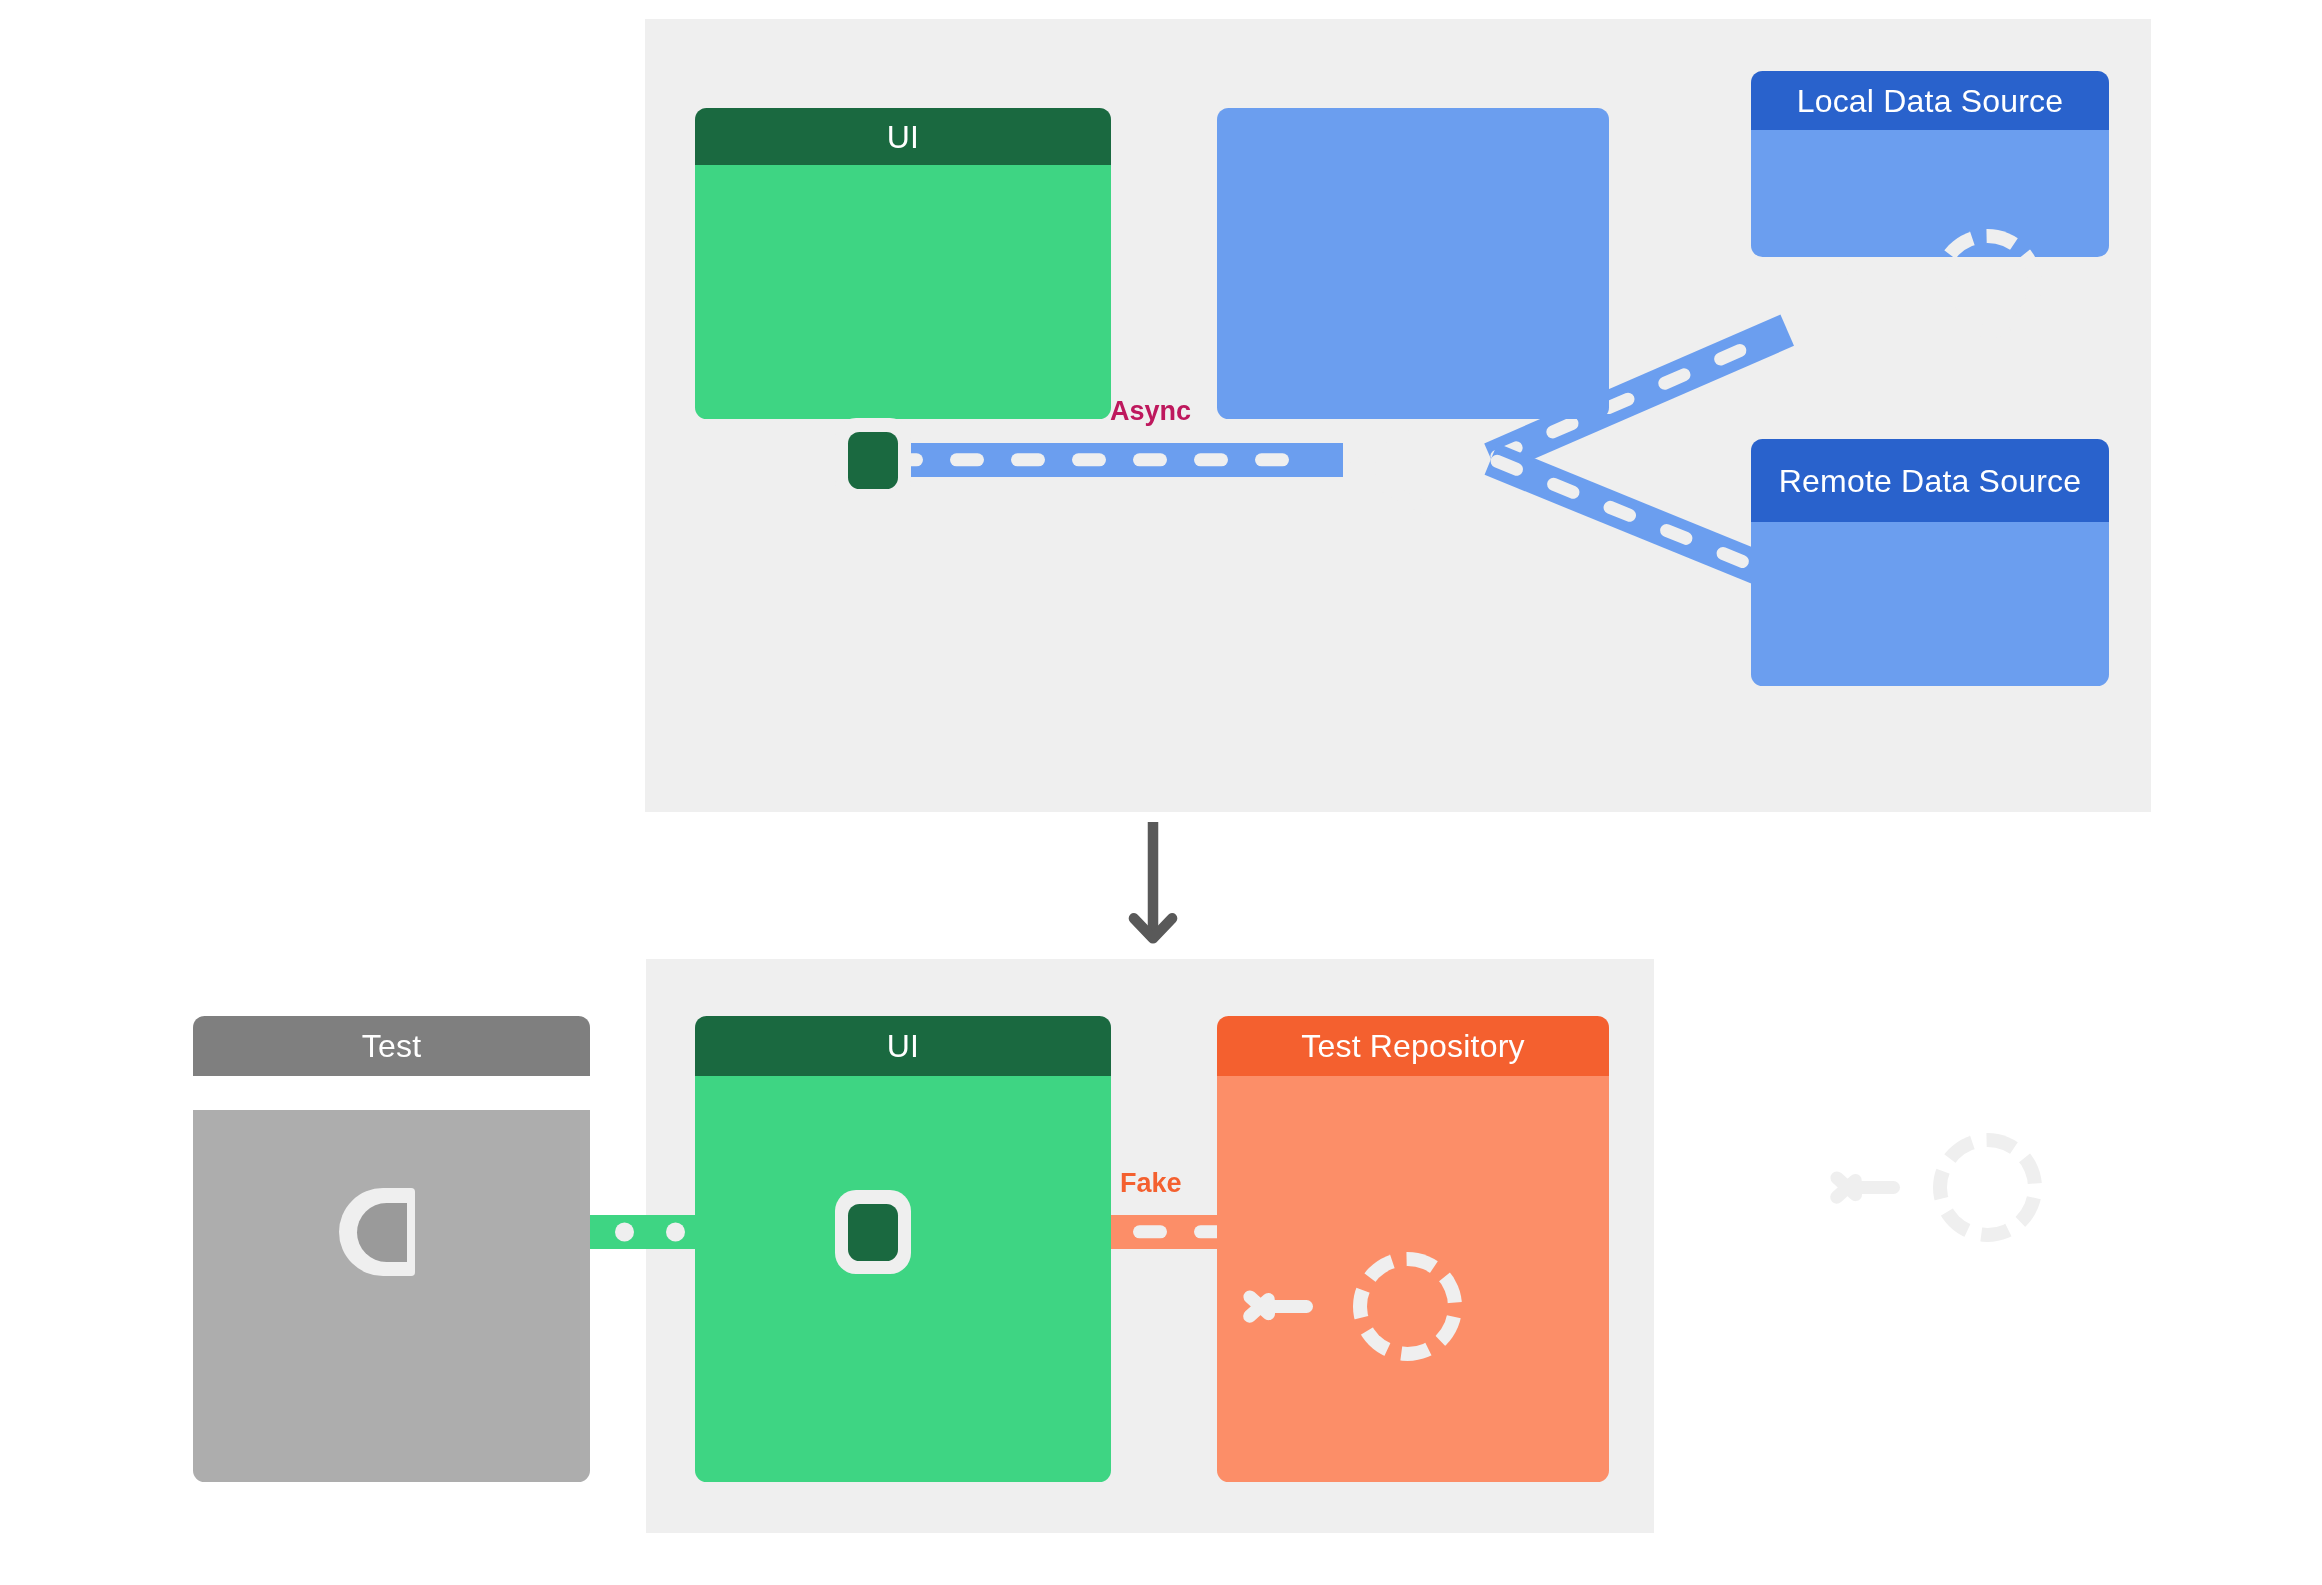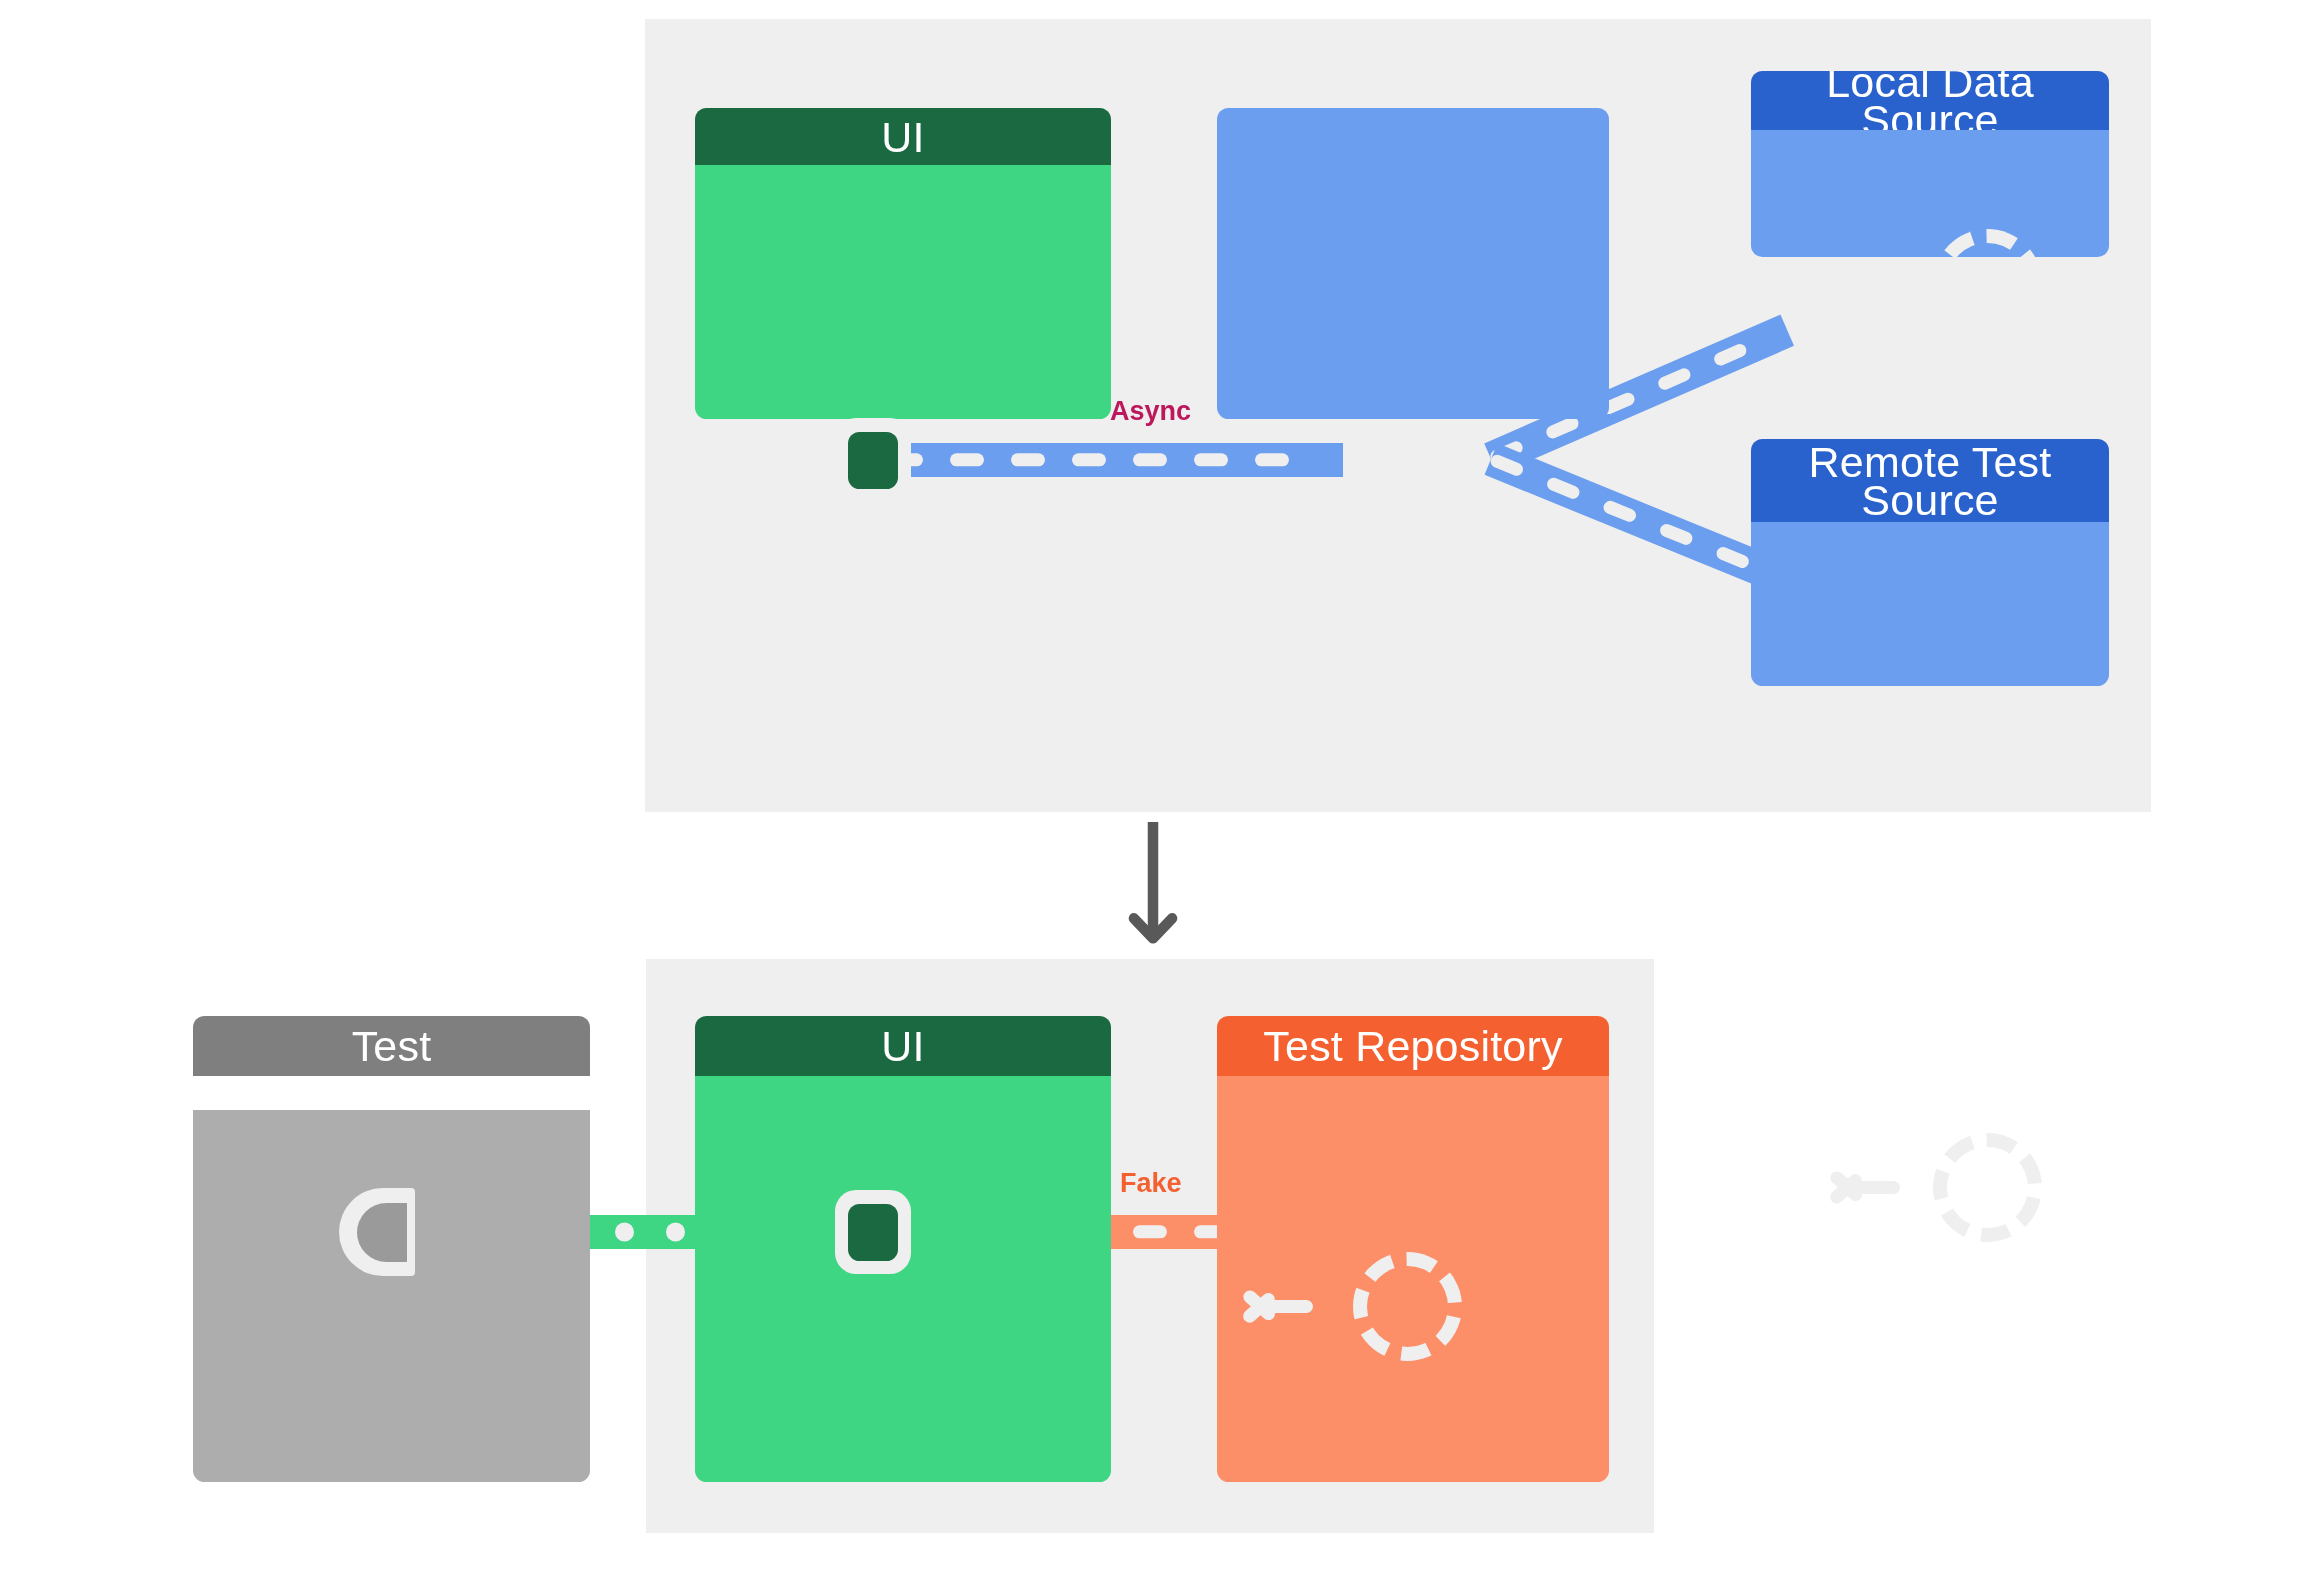--- a/index.html
+++ b/index.html
@@ -31,21 +31,21 @@
     display:flex;
     flex-direction:column;
   }
   .box-header{
     flex:0 0 auto;
     display:flex;
     align-items:center;
     justify-content:center;
     text-align:center;
     color:#ffffff;
-    font-size:43px;
+    font-size:32px;
     line-height:38px;
     font-weight:400;
     letter-spacing:0.2px;
     padding:0 9.6px;
   }
   .box-body{
     flex:1 1 auto;
     position:relative;
   }
 
@@ -261,21 +261,21 @@
   <div class="box c-blue" id="box-repository">
     <div class="box-body"></div>
   </div>
 
   <div class="box c-blue" id="box-local-ds">
     <div class="box-header">Local Data Source</div>
     <div class="box-body"></div>
   </div>
 
   <div class="box c-blue" id="box-remote-ds">
-    <div class="box-header">Remote Test Source</div>
+    <div class="box-header">Remote Data Source</div>
     <div class="box-body"></div>
   </div>
 
   <div class="icon ui-plug" id="icon-ui-plug-async">
     <i></i>
   </div>
 
   <svg class="icon" id="icon-merge-triangle" viewBox="0 0 92 104">
     <polygon points="88,8 88,96 8,52" fill="none" stroke="#efefef" stroke-width="13" stroke-linejoin="round"></polygon>
   </svg>

